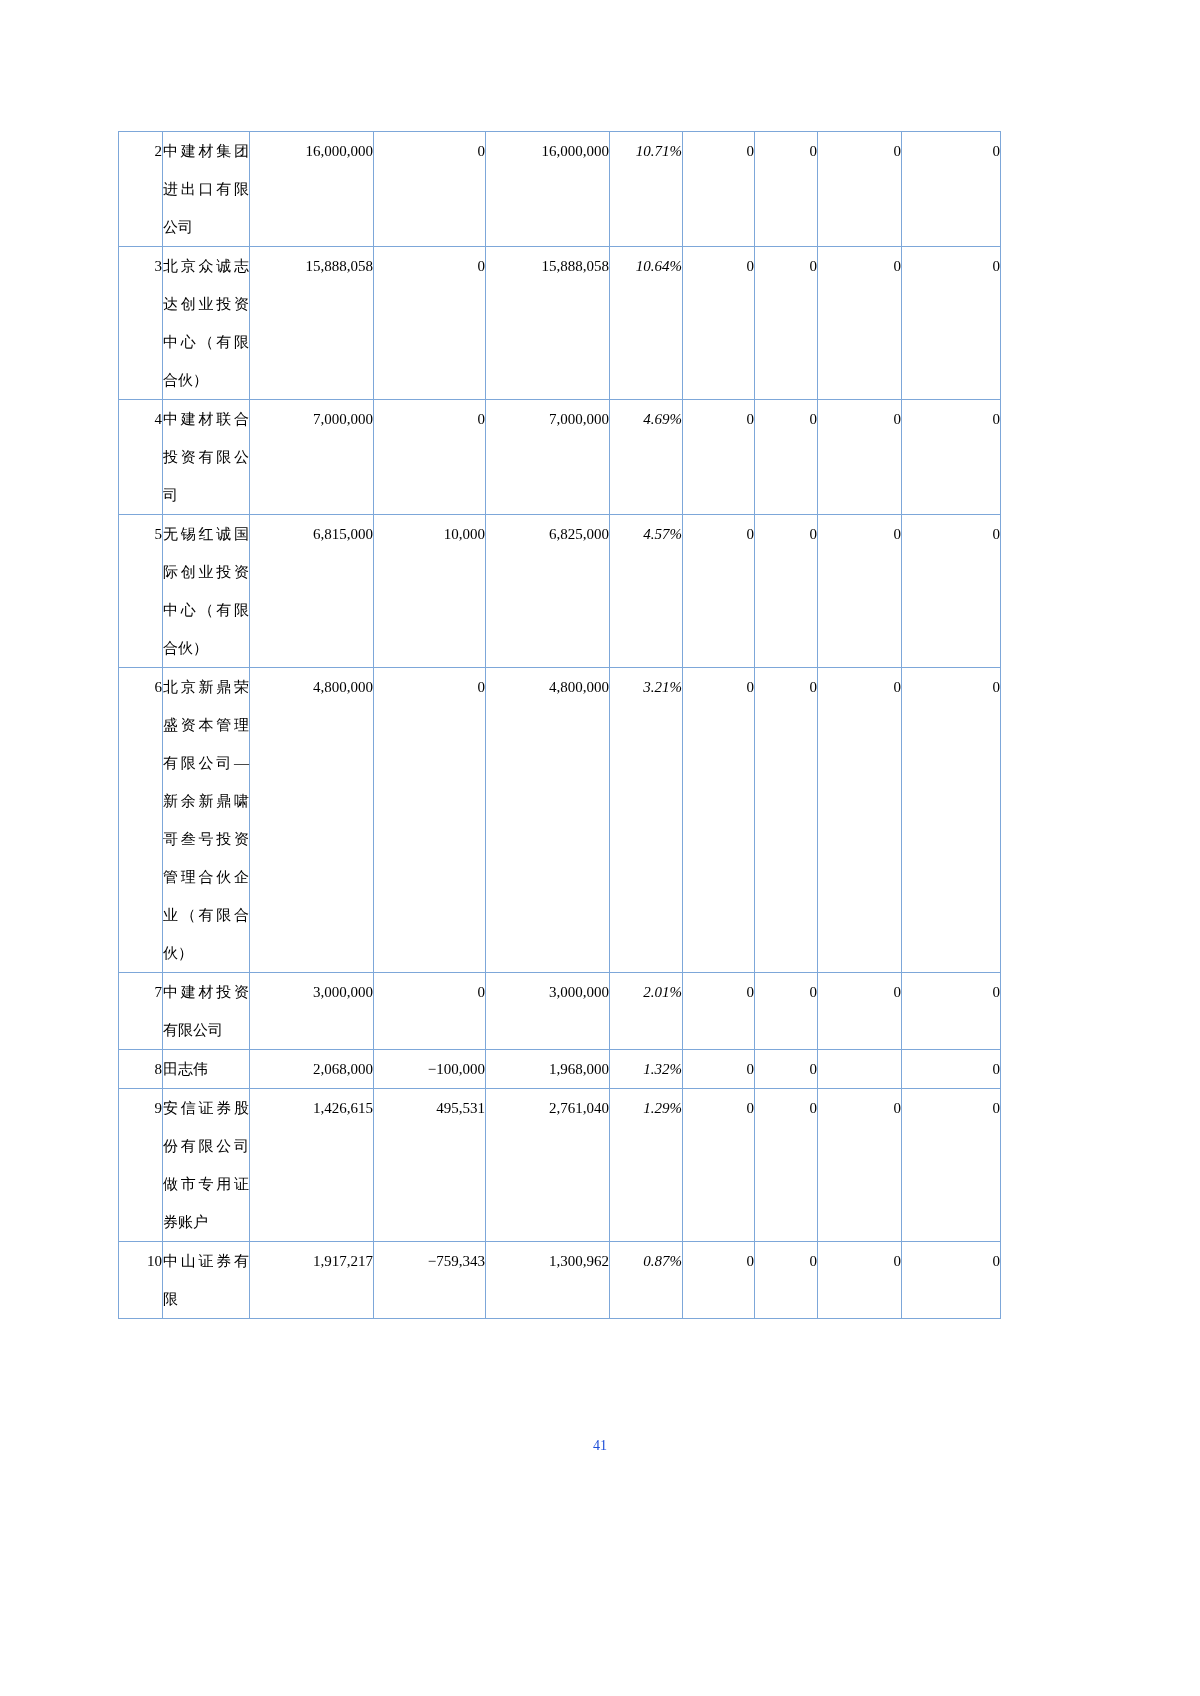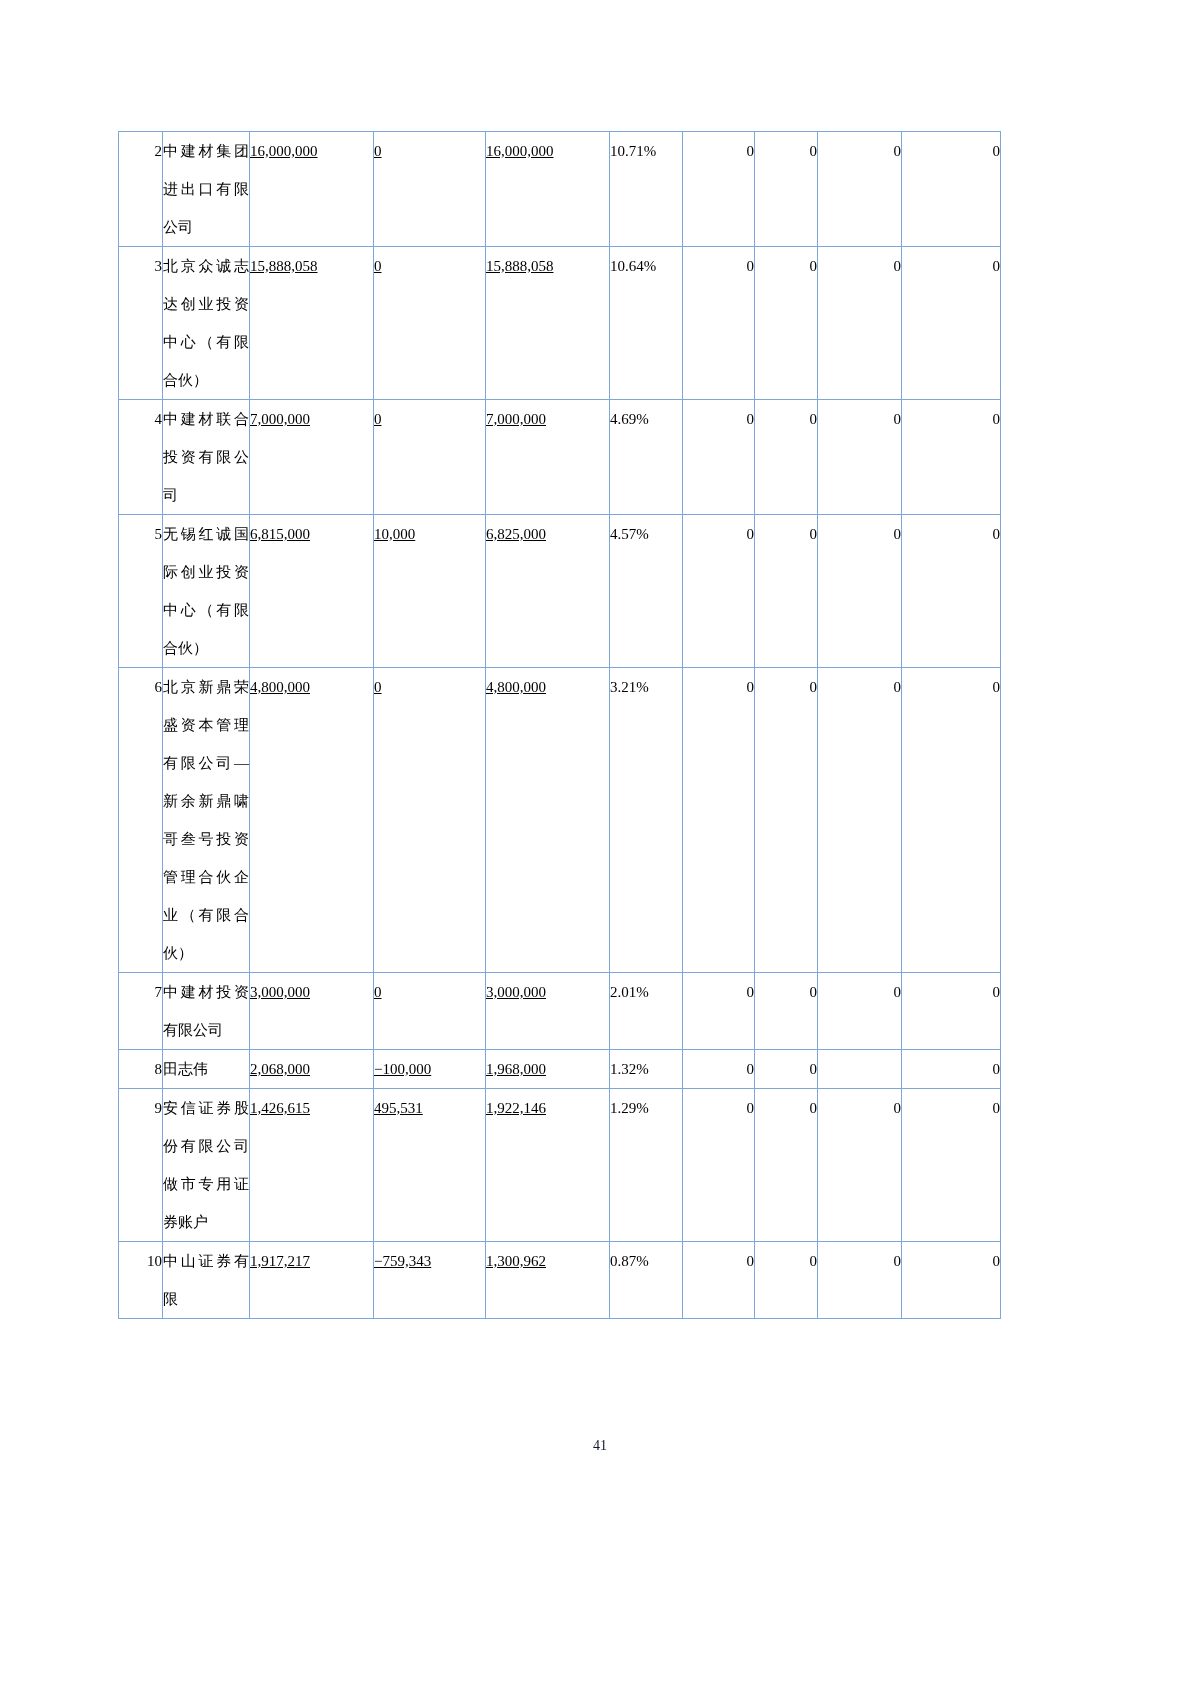--- a/index.html
+++ b/index.html
@@ -65,42 +65,44 @@
     line-height: 38px;
     letter-spacing: 0px;
     margin-left: 33px;
   }
   .cell-name .nm {
     display: block;
     text-align: justify;
     text-align-last: left;
   }
   .cell-num {
+    text-align: right;
     padding-right: 8px;
     white-space: nowrap;
-    text-decoration: underline;
   }
   .cell-pct {
+    text-align: right;
     padding-right: 8px;
     white-space: nowrap;
+    font-style: italic;
   }
   .cell-zero {
     text-align: right;
     padding-right: 8px;
     white-space: nowrap;
   }
   .page-number {
     position: absolute;
     left: 0;
     top: 1438px;
     width: 1200px;
     text-align: center;
     font-size: 14px;
     font-family: "Liberation Serif", "DejaVu Serif", serif;
-    color: #0f172a;
+    color: #1d4ed8;
   }
 </style>
 </head>
 <body>
 
 <div class="page">
   <div class="table-wrap">
     <table class="holders">
       <colgroup>
         <col class="c-idx">
@@ -213,21 +215,21 @@
           <td class="cell-zero"></td>
           <td class="cell-zero">0</td>
         </tr>
         <tr>
           <td class="cell-idx">9</td>
           <td class="cell-name">
               <span class="nm">安信证券股份有限公司做市专用证券账户</span>
             </td>
           <td class="cell-num">1,426,615</td>
           <td class="cell-num">495,531</td>
-          <td class="cell-num">1,922,146</td>
+          <td class="cell-num">2,761,040</td>
           <td class="cell-pct">1.29%</td>
           <td class="cell-zero">0</td>
           <td class="cell-zero">0</td>
           <td class="cell-zero">0</td>
           <td class="cell-zero">0</td>
         </tr>
         <tr>
           <td class="cell-idx">10</td>
           <td class="cell-name">
               <span class="nm">中山证券有限</span>

